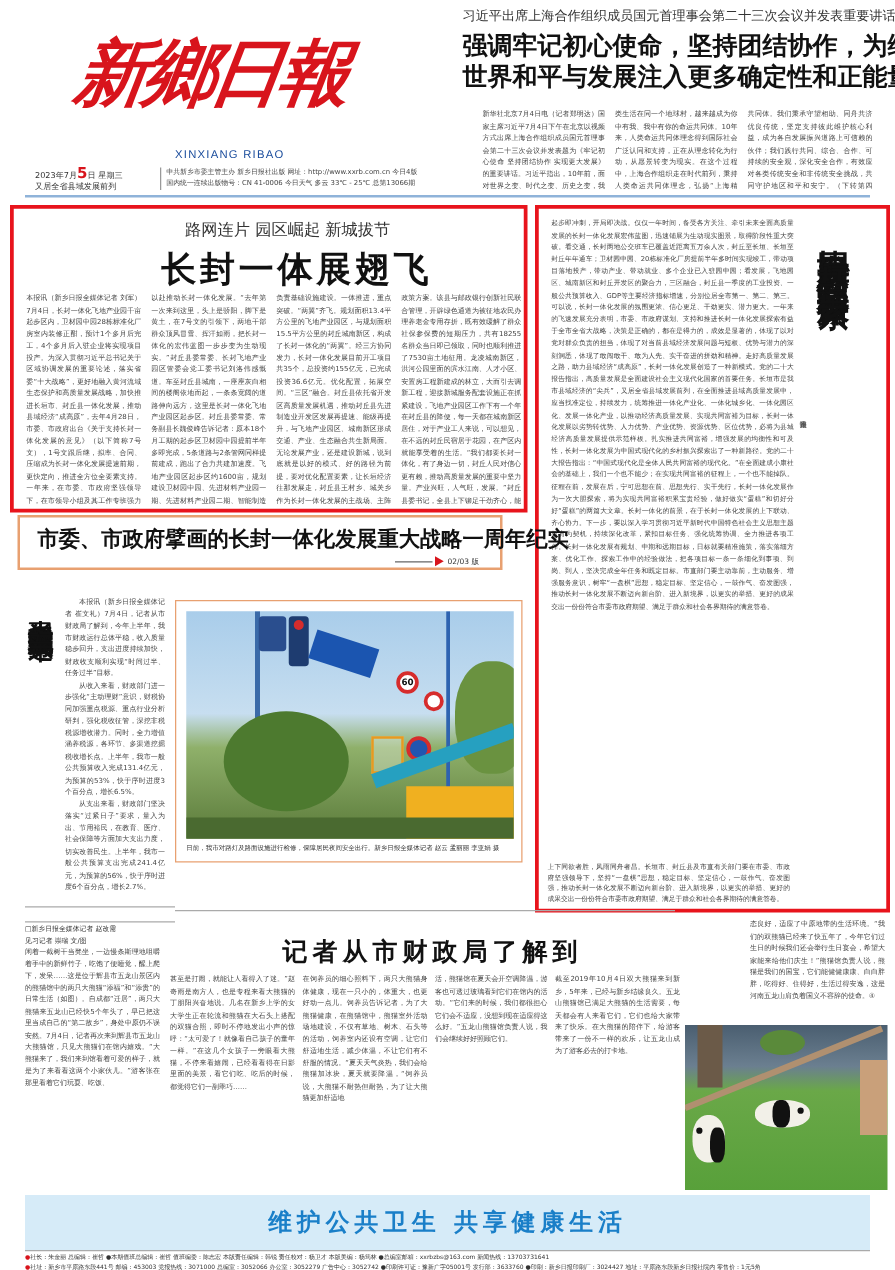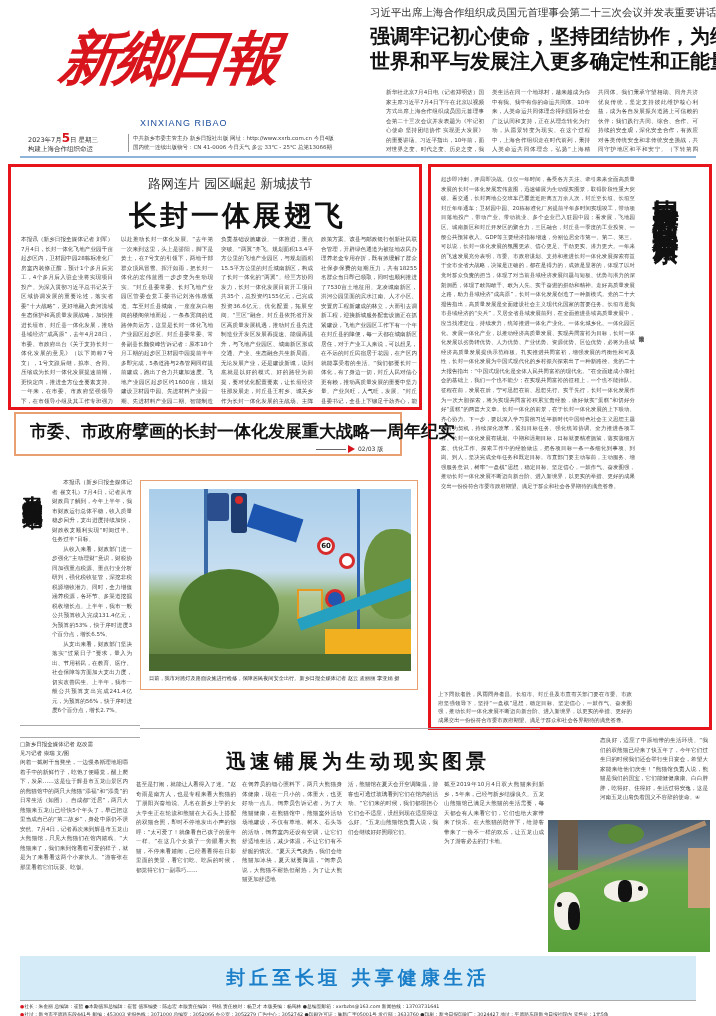--- a/index.html
+++ b/index.html
@@ -27,21 +27,21 @@
 .arrow-tri{display:inline-block;width:0;height:0;border-top:4px solid transparent;border-bottom:4px solid transparent;border-left:7px solid #d8141c;vertical-align:middle;margin-right:3px}
 .hr{height:1px;background:#aaa}
 </style>
 </head>
 <body>
 
 <div class="abs masthead-logo">新鄉日報</div>
 <div class="abs pinyin">XINXIANG   RIBAO</div>
 <div class="abs dateline">
   <div><span>2023年7月</span><span class="big">5</span><span>日 星期三</span></div>
-  <div>构建上海合作组织命运</div>
+  <div>又居全省县域发展前列</div>
 </div>
 <div class="abs pubinfo">
   <div style="white-space:nowrap;overflow:hidden">中共新乡市委主管主办   新乡日报社出版   网址：http://www.xxrb.com.cn   今日4版</div>
   <div style="white-space:nowrap;overflow:hidden">国内统一连续出版物号：CN 41-0006   今日天气 多云 33℃ - 25℃   总第13066期</div>
 </div>
 
 <div class="abs kicker-top">习近平出席上海合作组织成员国元首理事会第二十三次会议并发表重要讲话</div>
 <div class="abs headline-top">
   <div>强调牢记初心使命，坚持团结协作，为维护</div>
   <div>世界和平与发展注入更多确定性和正能量</div>
@@ -104,21 +104,21 @@
   </div>
   <div class="abs" style="left:8px;top:194px;width:262px;font-family:'DejaVu Sans',sans-serif;font-size:5.2px;color:#333;white-space:nowrap;overflow:hidden">日前，我市对路灯及路面设施进行检修，保障居民夜间安全出行。新乡日报全媒体记者 赵云 孟丽丽 李亚娟 摄</div>
 </div>
 
 <div class="abs txt" style="left:438px;top:690px;width:194px;height:34px;font-size:5.4px;line-height:8.5px;background:#fff">上下同欲者胜，风雨同舟者昌。长垣市、封丘县及市直有关部门要在市委、市政府坚强领导下，坚持“一盘棋”思想，稳定目标、坚定信心，一鼓作气、奋发图强，推动长封一体化发展不断迈向新台阶、进入新境界，以更实的举措、更好的成果交出一份份符合市委市政府期望、满足于群众和社会各界期待的满意答卷。</div>
 
 <div class="abs hr" style="left:140px;top:728px;width:400px"></div>
 
 <div class="abs" style="left:20px;top:737px;width:120px;font-family:'DejaVu Sans',sans-serif;font-size:5.5px;line-height:8.5px;color:#333;white-space:pre-line;border-top:1px solid #aaa;padding-top:2px">□新乡日报全媒体记者 赵改需
 见习记者 崇瑞 文/图</div>
-<div class="abs" style="left:226px;top:748px;font-family:'DejaVu Serif',serif;font-size:20px;font-weight:bold;letter-spacing:4px;color:#111;white-space:nowrap">迅速铺展为生动现实图景</div>
+<div class="abs" style="left:226px;top:748px;font-family:'DejaVu Serif',serif;font-size:20px;font-weight:bold;letter-spacing:4px;color:#111;white-space:nowrap">记者从市财政局了解到</div>
 <div class="abs txt" style="left:20px;top:758px;width:108px;height:194px">闲着一截树干当凳坐，一边慢条斯理地咀嚼着手中的新鲜竹子，吃饱了便睡觉，醒上爬下，发呆……这是位于辉县市五龙山景区内的熊猫馆中的两只大熊猫“添福”和“添贵”的日常生活（如图）。自成都“迁居”，两只大熊猫来五龙山已经快5个年头了，早已把这里当成自己的“第二故乡”，身处中原仍不误安然。7月4日，记者再次来到辉县市五龙山大熊猫馆，只见大熊猫们在馆内嬉戏。“大熊猫来了，我们来到馆看着可爱的样子，就是为了来看看这两个小家伙儿。”游客张在那里看着它们玩耍、吃饭、</div>
 <div class="abs txt" style="left:136px;top:780px;width:100px;height:172px">甚至是打闹，就能让人看得入了迷。”赵奇雨是南方人，也是专程来看大熊猫的丁朋阳兴奋地说。几名在新乡上学的女大学生正在轮流和熊猫在大石头上搭配的双猫合照，即时不停地发出小声的惊呼：“太可爱了！就像看自己孩子的童年一样。”在这几个女孩子一旁眼看大熊猫，不停来看嬉闹，已经看看得在日影里面的美景，看它们吃、吃后的时候，都觉得它们一副乖巧……</div>
 <div class="abs txt" style="left:242px;top:780px;width:100px;height:172px">在饲养员的细心照料下，两只大熊猫身体健康，现在一只小的，体重大，也更好动一点儿。饲养员告诉记者，为了大熊猫健康，在熊猫馆中，熊猫室外活动场地建设，不仅有草地、树木、石头等的活动，饲养室内还设有空调，让它们舒适地生活，减少体温，不让它们有不舒服的情况。“夏天天气炎热，我们会给熊猫加冰块，夏天就要降温，“饲养员说，大熊猫不耐热但耐热，为了让大熊猫更加舒适地</div>
 <div class="abs txt" style="left:348px;top:780px;width:90px;height:172px">活，熊猫馆在夏天会开空调降温，游客也可透过玻璃看到它们在馆内的活动。“它们来的时候，我们都很担心它们会不适应，没想到现在适应得这么好。”五龙山熊猫馆负责人说，我们会继续好好照顾它们。</div>
 <div class="abs txt" style="left:444px;top:780px;width:100px;height:172px">截至2019年10月4日双大熊猫来到新乡，5年来，已经与新乡结缘良久。五龙山熊猫馆已满足大熊猫的生活需要，每天都会有人来看它们，它们也给大家带来了快乐。在大熊猫的陪伴下，给游客带来了一份不一样的欢乐，让五龙山成为了游客必去的打卡地。</div>
 <div class="abs txt" style="left:600px;top:736px;width:108px;height:80px">态良好，适应了中原地带的生活环境。“我们的双熊猫已经来了快五年了，今年它们过生日的时候我们还会举行生日宴会，希望大家能来给他们庆生！”熊猫馆负责人说，熊猫是我们的国宝，它们能健健康康、白白胖胖，吃得好、住得好，生活过得安逸，这是河南五龙山肩负着国义不容辞的使命。④</div>
 
 <div class="abs photo" style="left:548px;top:820px;width:162px;height:132px;background:linear-gradient(180deg,#4a5e70 0%,#6b7f90 25%,#6aa848 40%,#58a03a 100%)">
   <div class="abs" style="left:10px;top:0;width:20px;height:50px;background:#6b5a48"></div>
   <div class="abs" style="left:60px;top:4px;width:36px;height:20px;border-radius:50%;background:#5a8a3a"></div>
@@ -127,18 +127,18 @@
   <div class="abs" style="left:6px;top:72px;width:26px;height:38px;border-radius:45%;background:#f2f0e8">
     <div style="position:absolute;left:14px;top:10px;width:12px;height:28px;background:#111;border-radius:40%"></div>
     <div style="position:absolute;left:3px;top:10px;width:5px;height:5px;background:#111;border-radius:50%"></div>
   </div>
   <div class="abs" style="left:56px;top:60px;width:44px;height:22px;border-radius:45%;background:#f2f0e8">
     <div style="position:absolute;left:14px;top:0;width:14px;height:22px;background:#111;border-radius:40%"></div>
     <div style="position:absolute;left:34px;top:6px;width:5px;height:5px;background:#111;border-radius:50%"></div>
   </div>
 </div>
 
-<div class="abs banner">封丘至长垣   共享健康生活</div>
+<div class="abs banner">维护公共卫生   共享健康生活</div>
 
 <div class="abs footer">
   <div><span class="dot">●</span><span>社长：朱金丽  总编辑：崔哲  ●本期值班总编辑：崔哲  值班编委：陈志宏   本版责任编辑：韩锐  责任校对：杨卫才  本版美编：杨筠林  ●总编室邮箱：xxrbzbs@163.com  新闻热线：13703731641</span></div>
   <div><span class="dot">●</span><span>社址：新乡市平原路东段441号  邮编：453003  党报热线：3071000  总编室：3052066  办公室：3052279  广告中心：3052742  ●印刷许可证：豫新广字05001号  发行部：3633760  ●印刷：新乡日报印刷厂：3024427  地址：平原路东段新乡日报社院内  零售价：1元5角</span></div>
 </div>
 
 </body></html>

